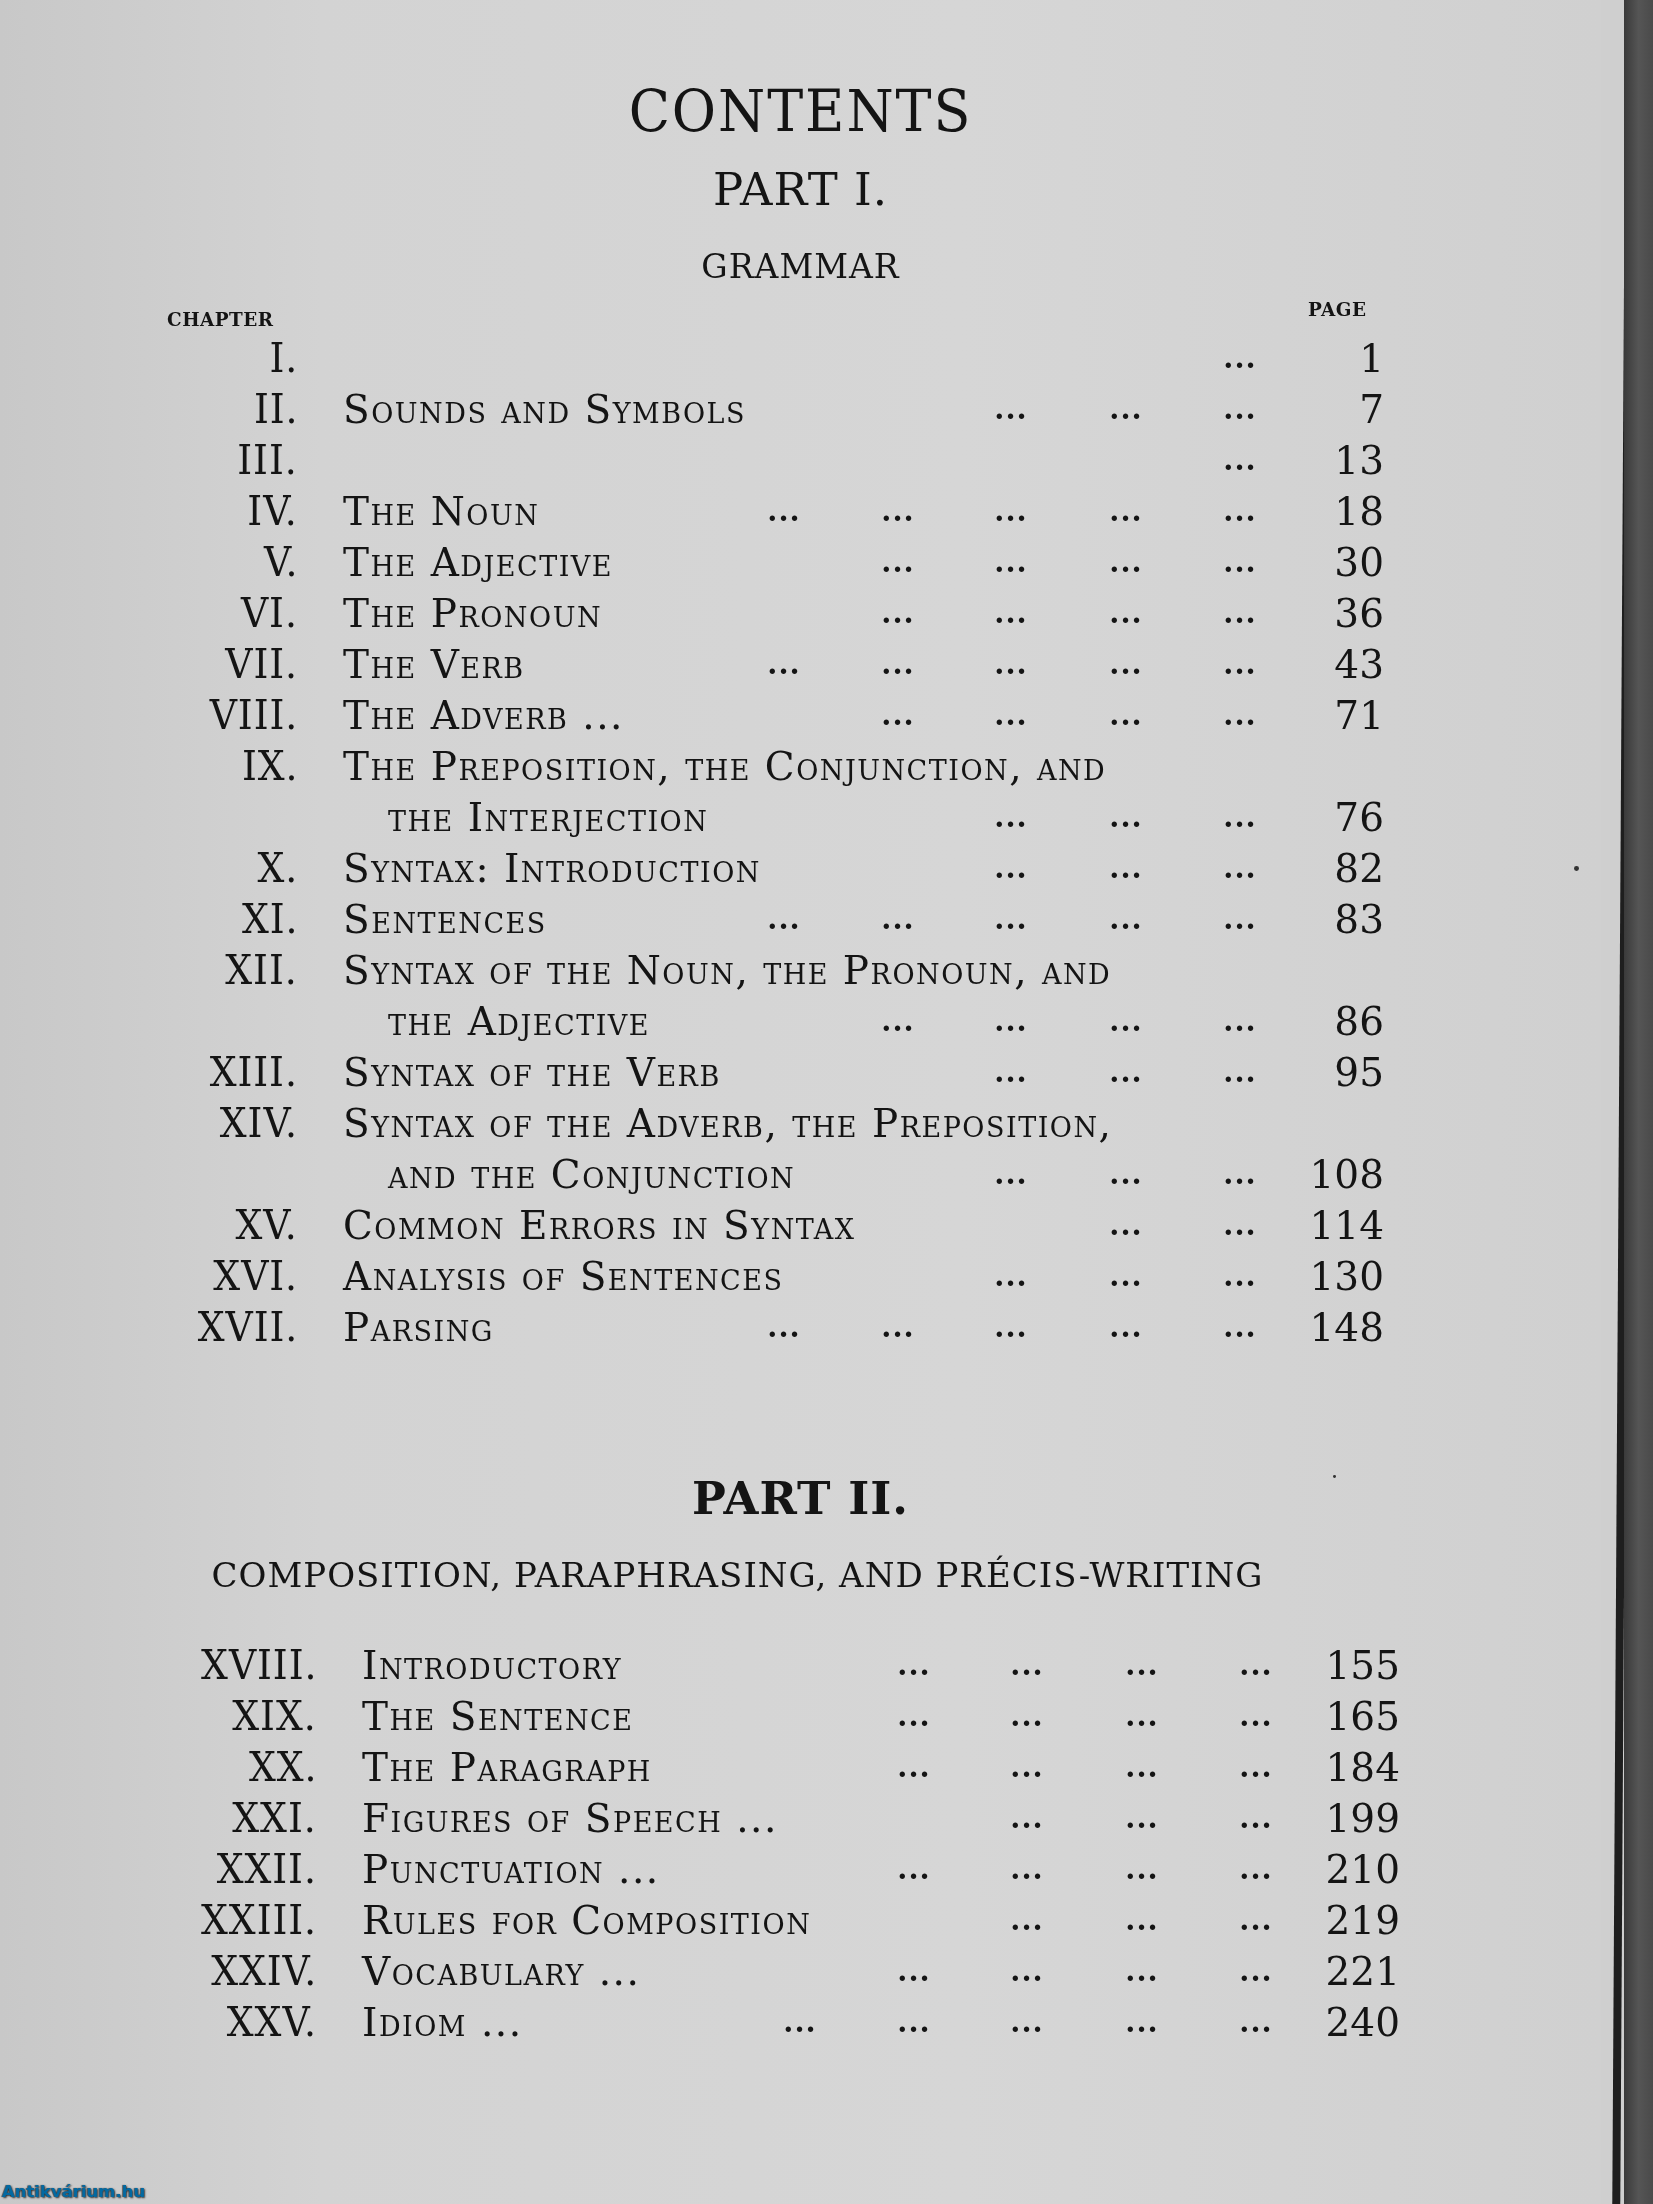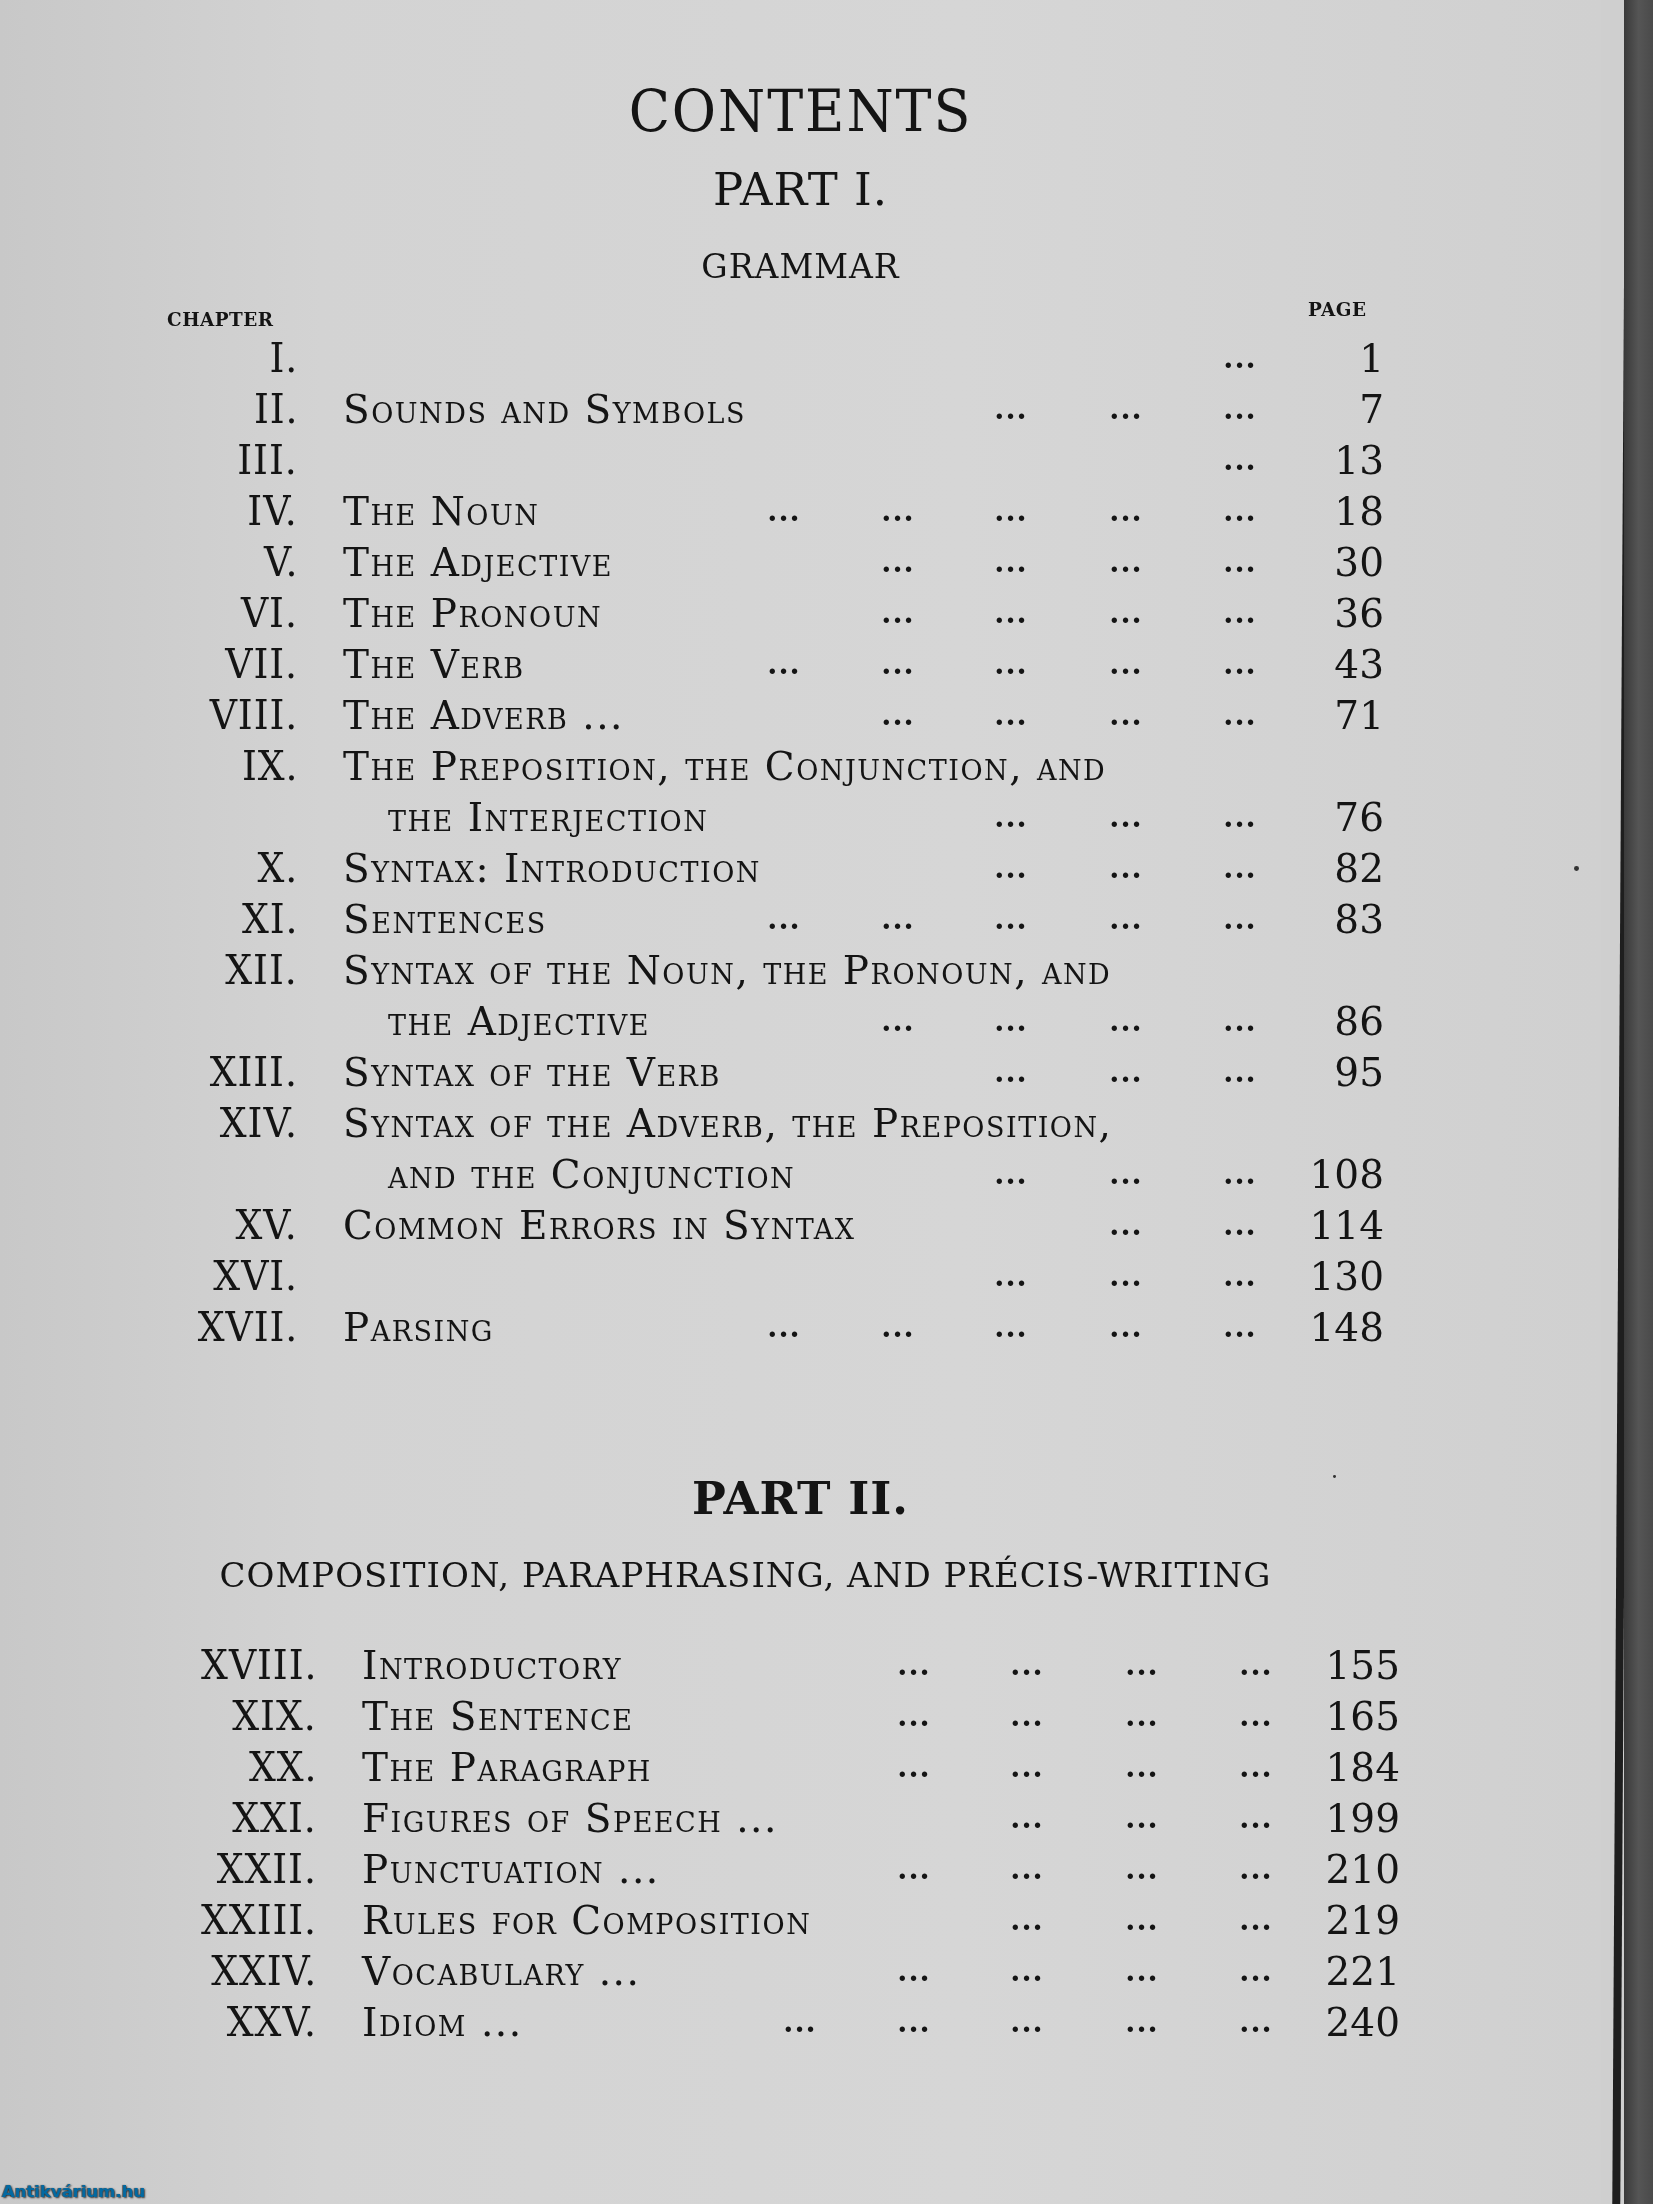--- a/index.html
+++ b/index.html
@@ -25,21 +25,21 @@
   .center-line { position: absolute; left: 0; width: 1601px; text-align: center; }
   .title-contents {
     top: 80px; font-size: 54px; letter-spacing: 1.9px; font-weight: normal;
     transform: scaleY(1.08);
   }
   .part-heading { font-size: 45px; letter-spacing: 1px; }
   .part1 { top: 163px; }
   .part2 { top: 1472px; font-weight: bold; }
   .section-heading { font-size: 33px; letter-spacing: 1px; }
   .grammar { top: 247px; }
-  .subtitle2 { top: 1555px; font-size: 34px; left: 0; width: 1475px; text-align: center; padding-left: 8px; }
+  .subtitle2 { top: 1555px; font-size: 34px; left: 0; width: 1475px; text-align: center; padding-left: 0; }
   .col-label {
     position: absolute; font-size: 18.4px; font-weight: bold; letter-spacing: 0.5px;
   }
   .label-chapter { left: 167px; top: 309px; }
   .label-page { left: 1308px; top: 299px; }
 
   .toc { position: absolute; left: 0; width: 1601px; }
   .toc-part1 { top: 333px; }
   .toc-part2 { top: 1640px; }
   .row {
@@ -222,20 +222,21 @@
     </div>
     <div class="row">
       <span class="numeral">XV.</span>
       <span class="entry-title">Common Errors in Syntax</span>
       <span class="dot" style="left: 1240px;">...</span>
       <span class="dot" style="left: 1126px;">...</span>
       <span class="page-num">114</span>
     </div>
     <div class="row">
       <span class="numeral">XVI.</span>
+      <span class="entry-title">Analysis of Sentences</span>
       <span class="dot" style="left: 1240px;">...</span>
       <span class="dot" style="left: 1126px;">...</span>
       <span class="dot" style="left: 1011px;">...</span>
       <span class="page-num">130</span>
     </div>
     <div class="row">
       <span class="numeral">XVII.</span>
       <span class="entry-title">Parsing</span>
       <span class="dot" style="left: 1240px;">...</span>
       <span class="dot" style="left: 1126px;">...</span>

